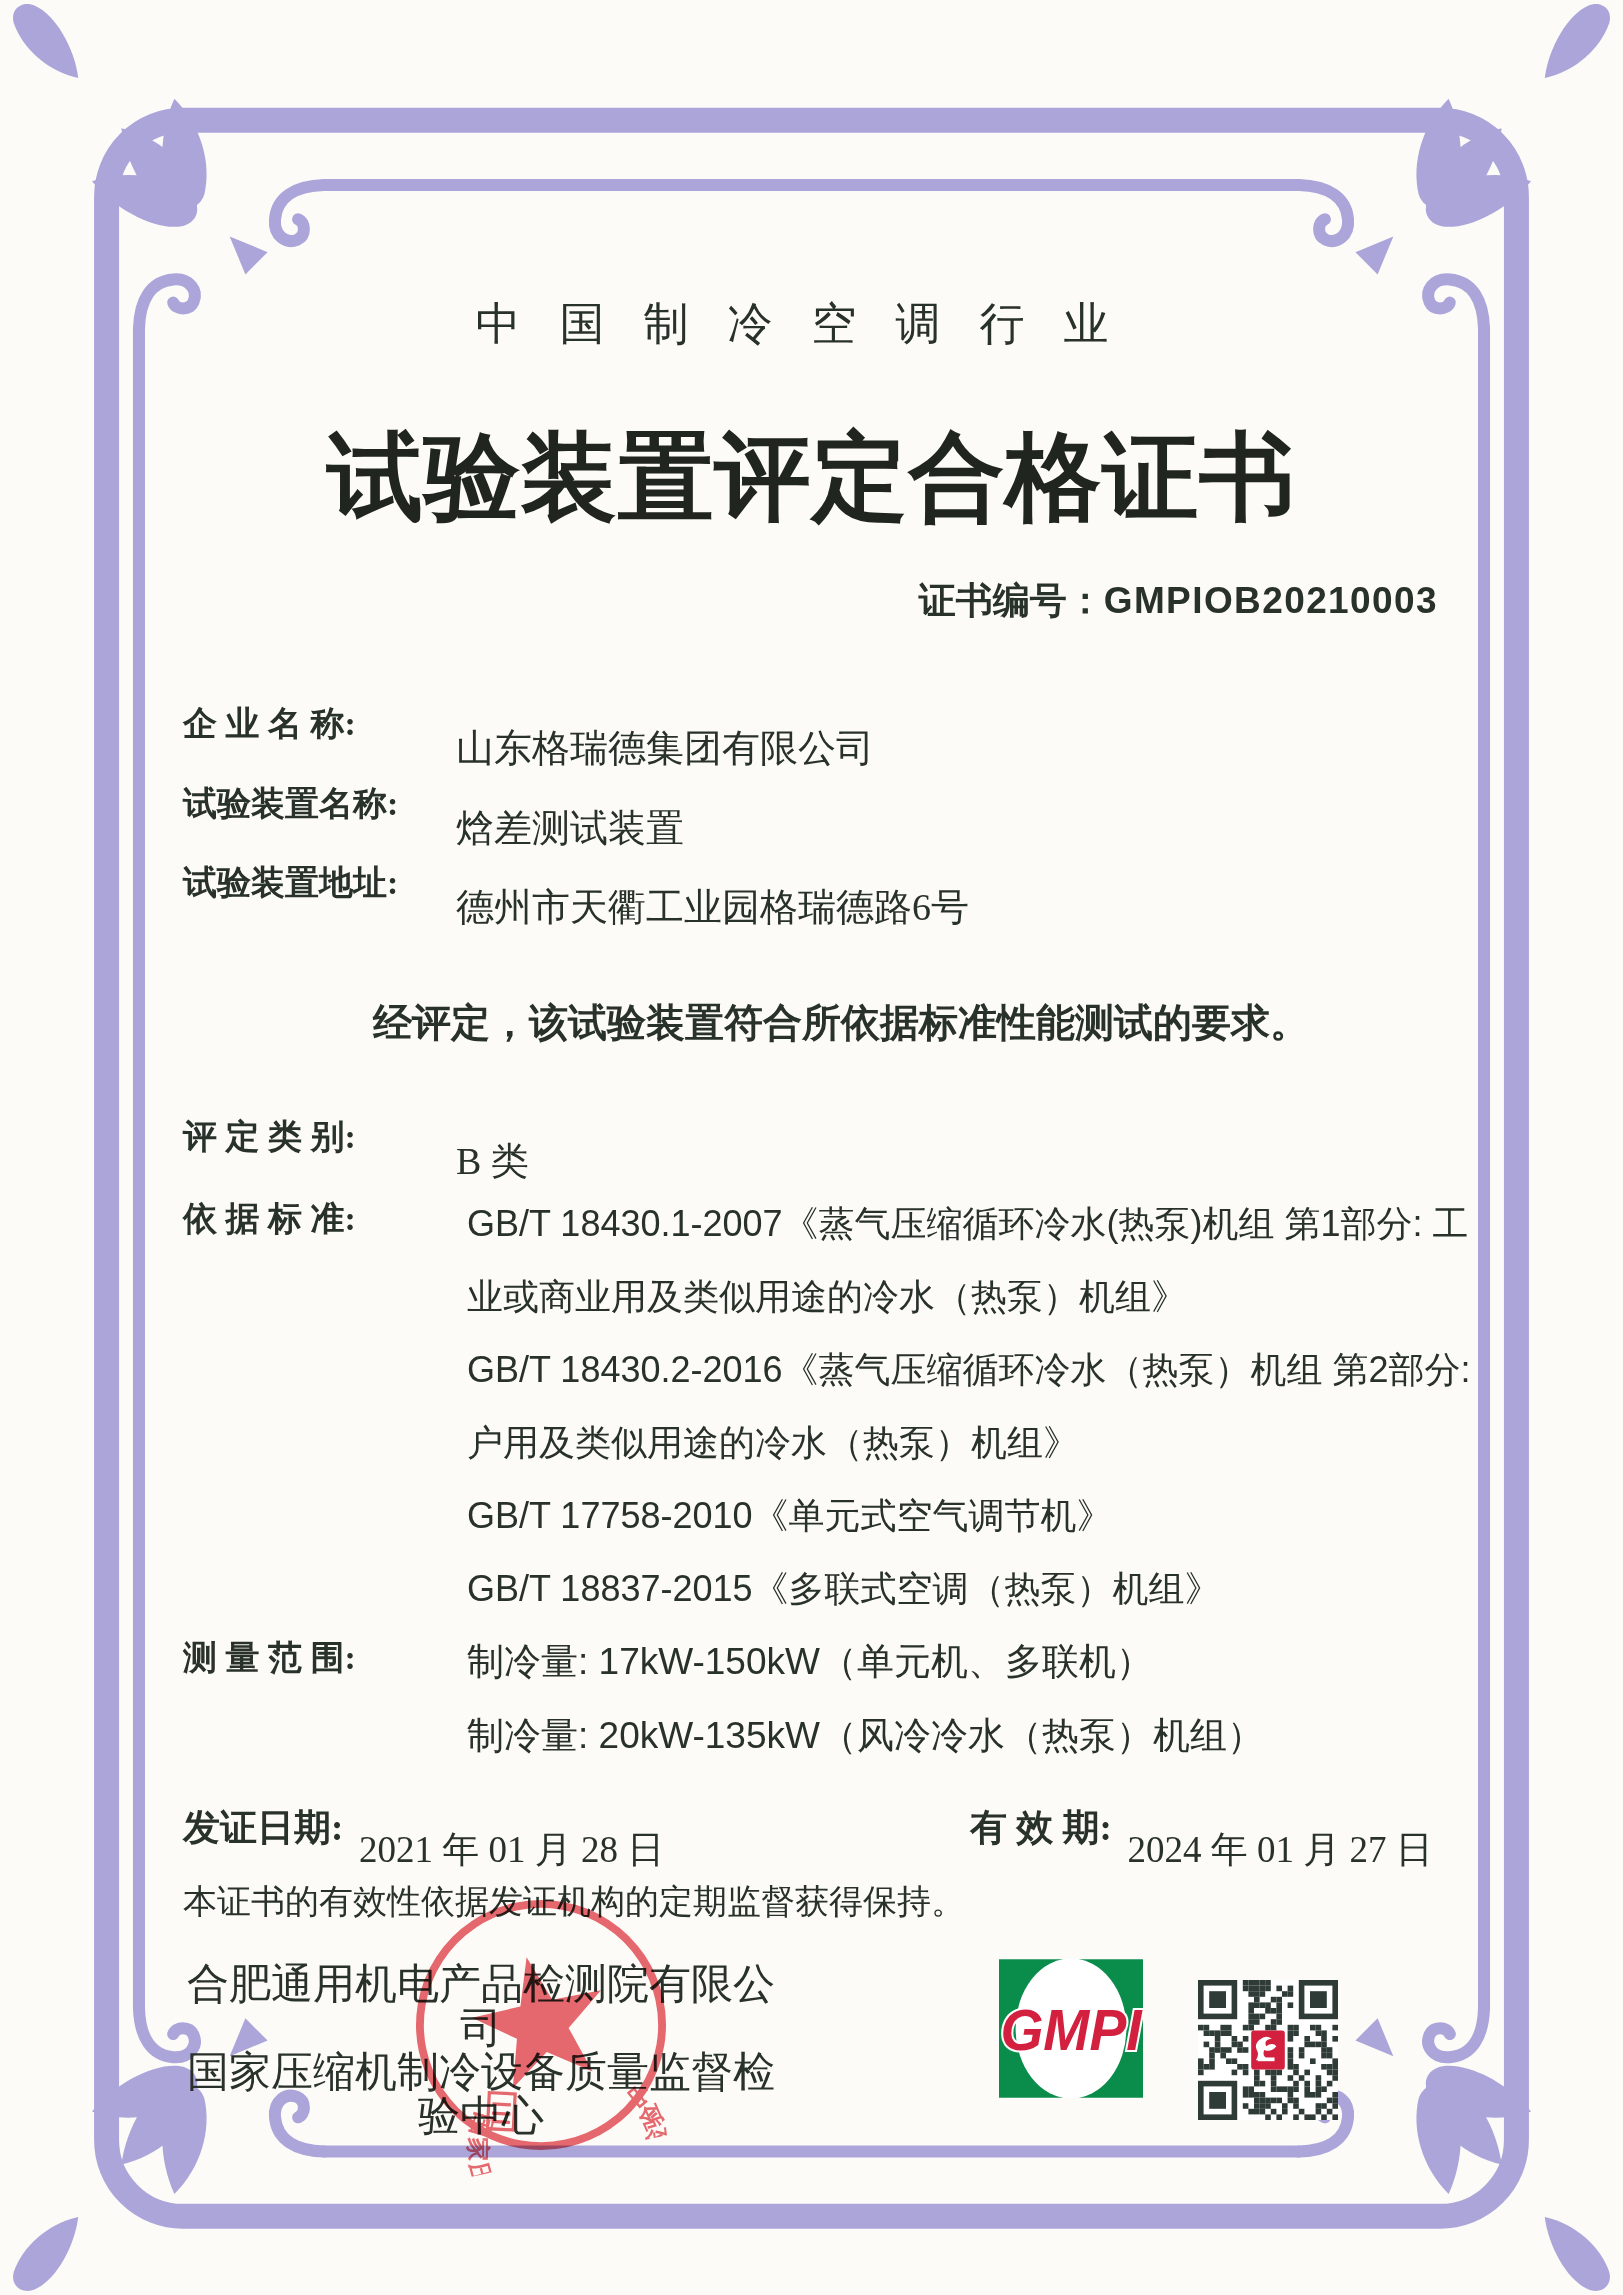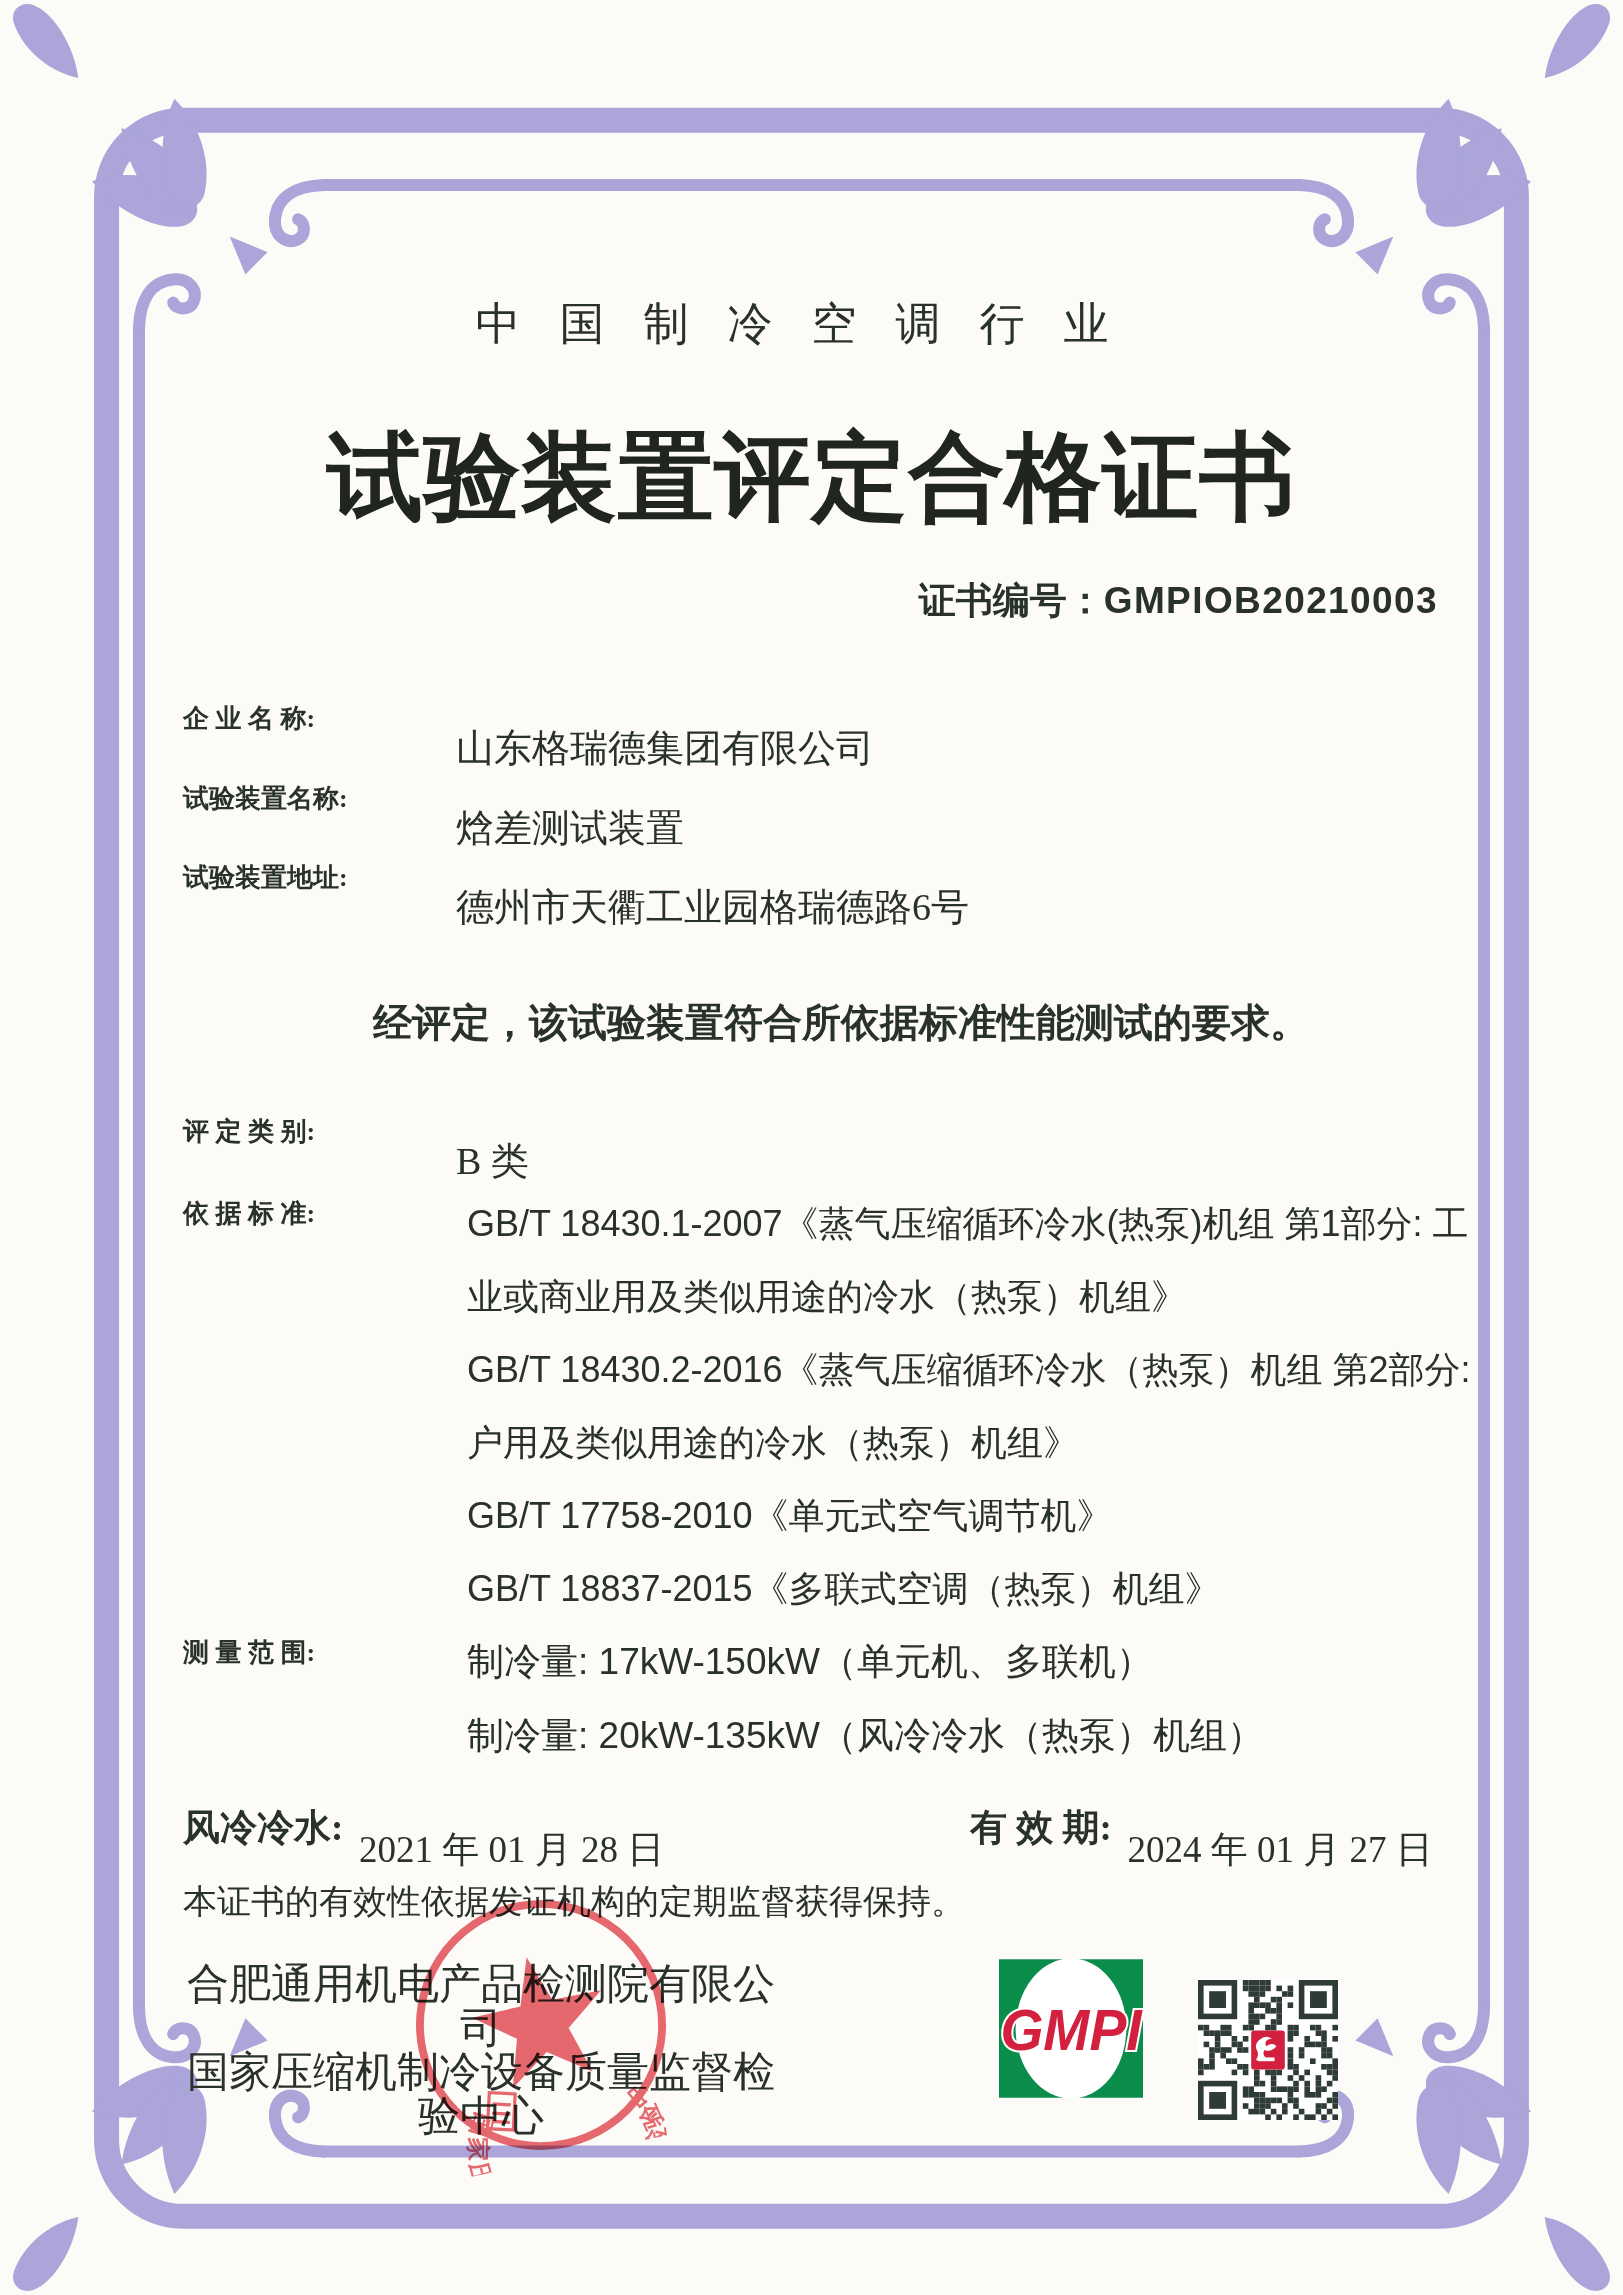--- a/index.html
+++ b/index.html
@@ -16,21 +16,21 @@
 
   .industry{left:0;top:294px;width:100%;text-align:center;
     font-size:45px;letter-spacing:39px;font-weight:500;white-space:nowrap;}
   .title{left:0;top:414px;width:100%;text-align:center;
     font-size:96px;font-weight:700;letter-spacing:0.9px;color:var(--title_ink,#20261f);white-space:nowrap;}
   .certline{top:576px;right:185px;font-size:37px;font-weight:600;white-space:nowrap;}
   .certline .val{font-family:"Liberation Sans","DejaVu Sans",sans-serif;font-weight:700;letter-spacing:1.4px;}
 
   .label{font-weight:700;white-space:nowrap;}
   .value{white-space:nowrap;margin-top:22px;}
-  .f-label{left:183px;font-size:26px;}
+  .f-label{left:183px;font-size:34px;}
   .f-value{left:456px;font-size:38px;}
   .statement{left:373px;top:996px;font-size:39px;font-weight:700;white-space:nowrap;}
 
   .std-line{left:467px;font-size:36px;white-space:nowrap;
     font-family:"Liberation Sans","DejaVu Sans",sans-serif;}
   .rng-line{left:467px;font-size:37px;white-space:nowrap;
     font-family:"Liberation Sans","DejaVu Sans",sans-serif;}
 
   .dates{top:1803px;font-size:37px;display:flex;white-space:nowrap;}
   .dates .label{margin-right:15.7px;}
@@ -118,21 +118,21 @@
   <div class="abs std-line" style="top:1346px">GB/T 18430.2-2016《蒸气压缩循环冷水（热泵）机组 第2部分:</div>
   <div class="abs std-line" style="top:1419px">户用及类似用途的冷水（热泵）机组》</div>
   <div class="abs std-line" style="top:1492px">GB/T 17758-2010《单元式空气调节机》</div>
   <div class="abs std-line" style="top:1565px">GB/T 18837-2015《多联式空调（热泵）机组》</div>
 
   <div class="abs f-label label" style="top:1635px">测 量 范 围:</div>
   <div class="abs rng-line" style="top:1637px">制冷量: 17kW-150kW（单元机、多联机）</div>
   <div class="abs rng-line" style="top:1711px">制冷量: 20kW-135kW（风冷冷水（热泵）机组）</div>
 
   <div class="abs dates" style="left:183px">
-    <span class="label">风冷冷水:</span>
+    <span class="label">发证日期:</span>
     <span class="value">2021 年 01 月 28 日</span>
   </div>
   <div class="abs dates" style="left:970px">
     <span class="label">有 效 期:</span>
     <span class="value">2024 年 01 月 27 日</span>
   </div>
 
   <div class="abs note">本证书的有效性依据发证机构的定期监督获得保持。</div>
 
   <div class="abs issuers">

